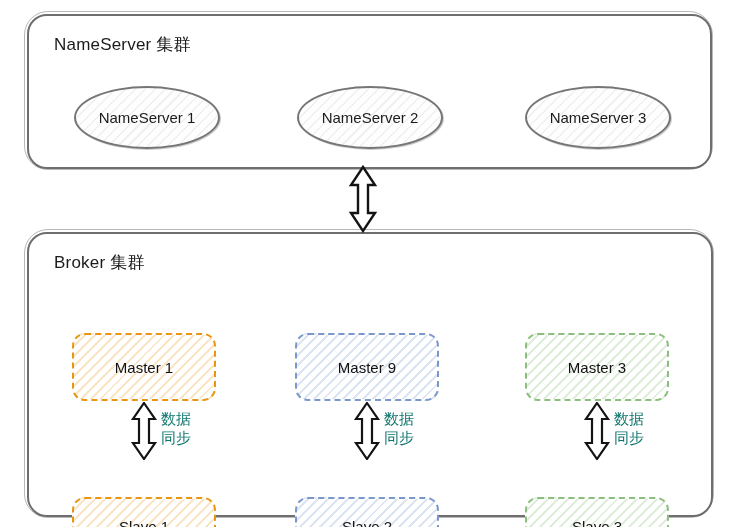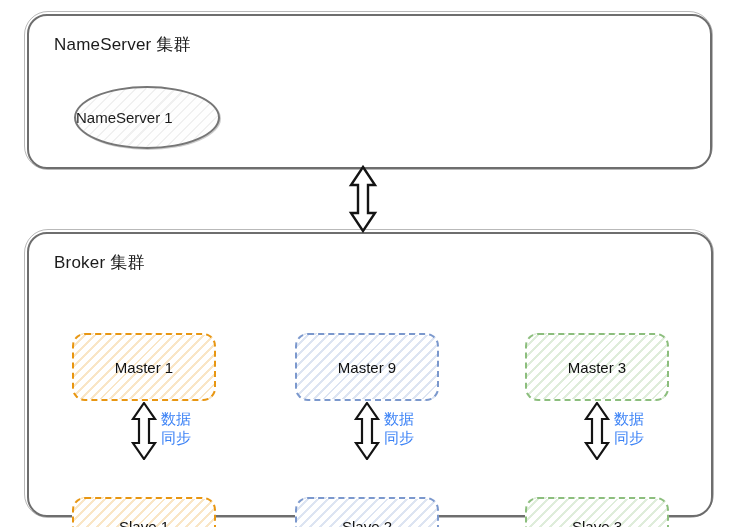--- a/index.html
+++ b/index.html
@@ -41,21 +41,21 @@
     position:absolute;left:25px;top:17px;
     font-size:17px;letter-spacing:.2px;
   }
   
   .ellipse{
     position:absolute;top:70px;
     width:146px;height:63px;
     border:2px solid #767676;
     border-radius:50%;
     box-sizing:border-box;
-    display:flex;align-items:center;justify-content:flex-start;
+    display:flex;align-items:center;justify-content:center;
     font-size:15px;
     background:#fefefe repeating-linear-gradient(135deg, rgba(0,0,0,.055) 0 1.5px, transparent 1.5px 7px);
     box-shadow:1px 1px 0 rgba(110,110,110,.35);
   }
   .ellipse.e1{left:45px;}
   .ellipse.e2{left:268px;}
   .ellipse.e3{left:496px;}
   
   .pair{position:absolute;top:63px;width:144px;}
   .pair-orange{--bc:var(--c-orange);--hatch:rgba(232,150,17,.24);}
@@ -72,35 +72,41 @@
     font-size:15px;color:#111;
     background:#fff repeating-linear-gradient(135deg, var(--hatch) 0 2px, transparent 2px 7px);
     margin-top:36px;
   }
   .node.master{height:68px;}
   .node.slave{height:58px;}
   .sync-row{position:relative;height:60px;}
   .pair-arrow{position:absolute;left:calc(50% - 14px);top:1px;}
   .sync-label{
     position:absolute;left:calc(50% + 17px);top:8px;
-    font-size:15px;line-height:19px;color:#3b82f6;
+    font-size:15px;line-height:19px;color:#0f766e;
     white-space:nowrap;
   }
   
   .cluster-arrow{position:absolute;left:347px;top:165px;z-index:3;}
 </style>
 </head>
 <body>
 
 <div class="canvas">
 
   <section class="cluster" id="ns-box">
     <div class="cluster-title">NameServer 集群</div>
     <div class="ellipse e1">
       <span>NameServer 1</span>
+    </div>
+    <div class="ellipse e2">
+      <span>NameServer 2</span>
+    </div>
+    <div class="ellipse e3">
+      <span>NameServer 3</span>
     </div>
   </section>
 
   <svg class="cluster-arrow" width="32" height="68" viewBox="0 0 32 68">
     <polygon points="16,2 28,20 21,20 21,48 28,48 16,66 4,48 11,48 11,20 4,20" fill="#ffffff" stroke="#141414" stroke-width="2.4" stroke-linejoin="miter"></polygon>
   </svg>
 
   <section class="cluster" id="broker-box">
     <div class="cluster-title">Broker 集群</div>
 

